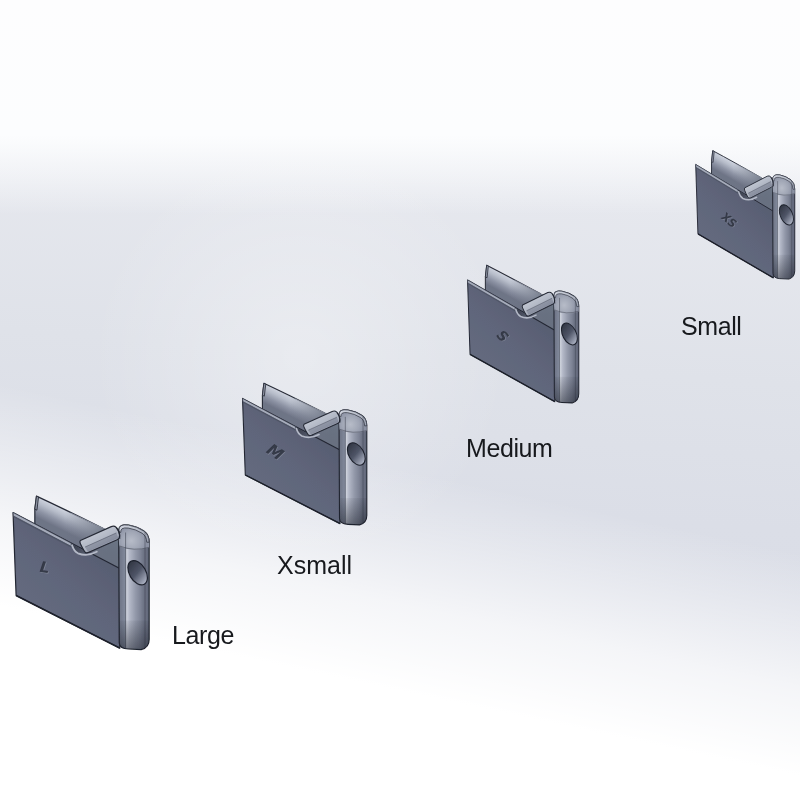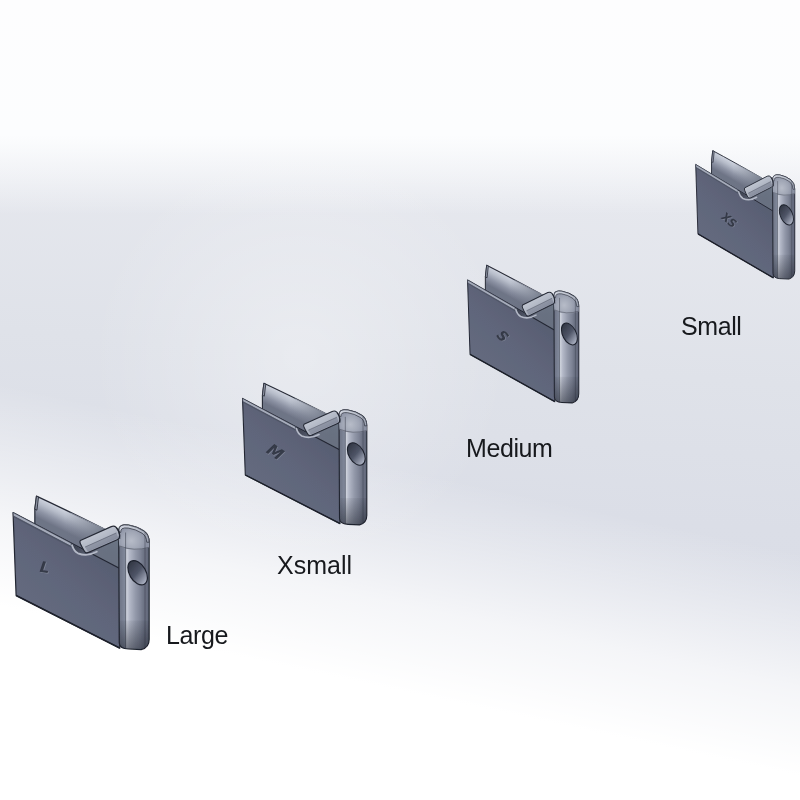--- a/index.html
+++ b/index.html
@@ -181,17 +181,17 @@
           <text x="0" y="0" transform="translate(37.4,77) rotate(45) skewX(-12)" font-size="15" font-weight="600" font-family="DejaVu Sans, Liberation Sans, sans-serif" text-anchor="middle" fill="#262a36" opacity="0.8">S</text>
         </g>
         <g transform="translate(693.7,149.6) scale(0.797,0.906)">
           <use href="#clipPart"></use>
           <text x="0" y="0" transform="translate(41.7,81.7) rotate(36) skewX(-12)" font-size="13" font-weight="600" font-family="DejaVu Sans, Liberation Sans, sans-serif" text-anchor="middle" fill="#c3c8d4" opacity="0.28">XS</text>
           <text x="0" y="0" transform="translate(41,81) rotate(36) skewX(-12)" font-size="13" font-weight="600" font-family="DejaVu Sans, Liberation Sans, sans-serif" text-anchor="middle" fill="#262a36" opacity="0.8">XS</text>
         </g>
       </g>
   </svg>
 
-  <div class="part-label" style="left:166px; top:623px;">Large</div>
+  <div class="part-label" style="left:172px; top:623px;">Large</div>
   <div class="part-label" style="left:277px; top:553px; letter-spacing:0px;">Xsmall</div>
   <div class="part-label" style="left:466px; top:436px;">Medium</div>
   <div class="part-label" style="left:681px; top:314px;">Small</div>
 </div>
 
 </body></html>

